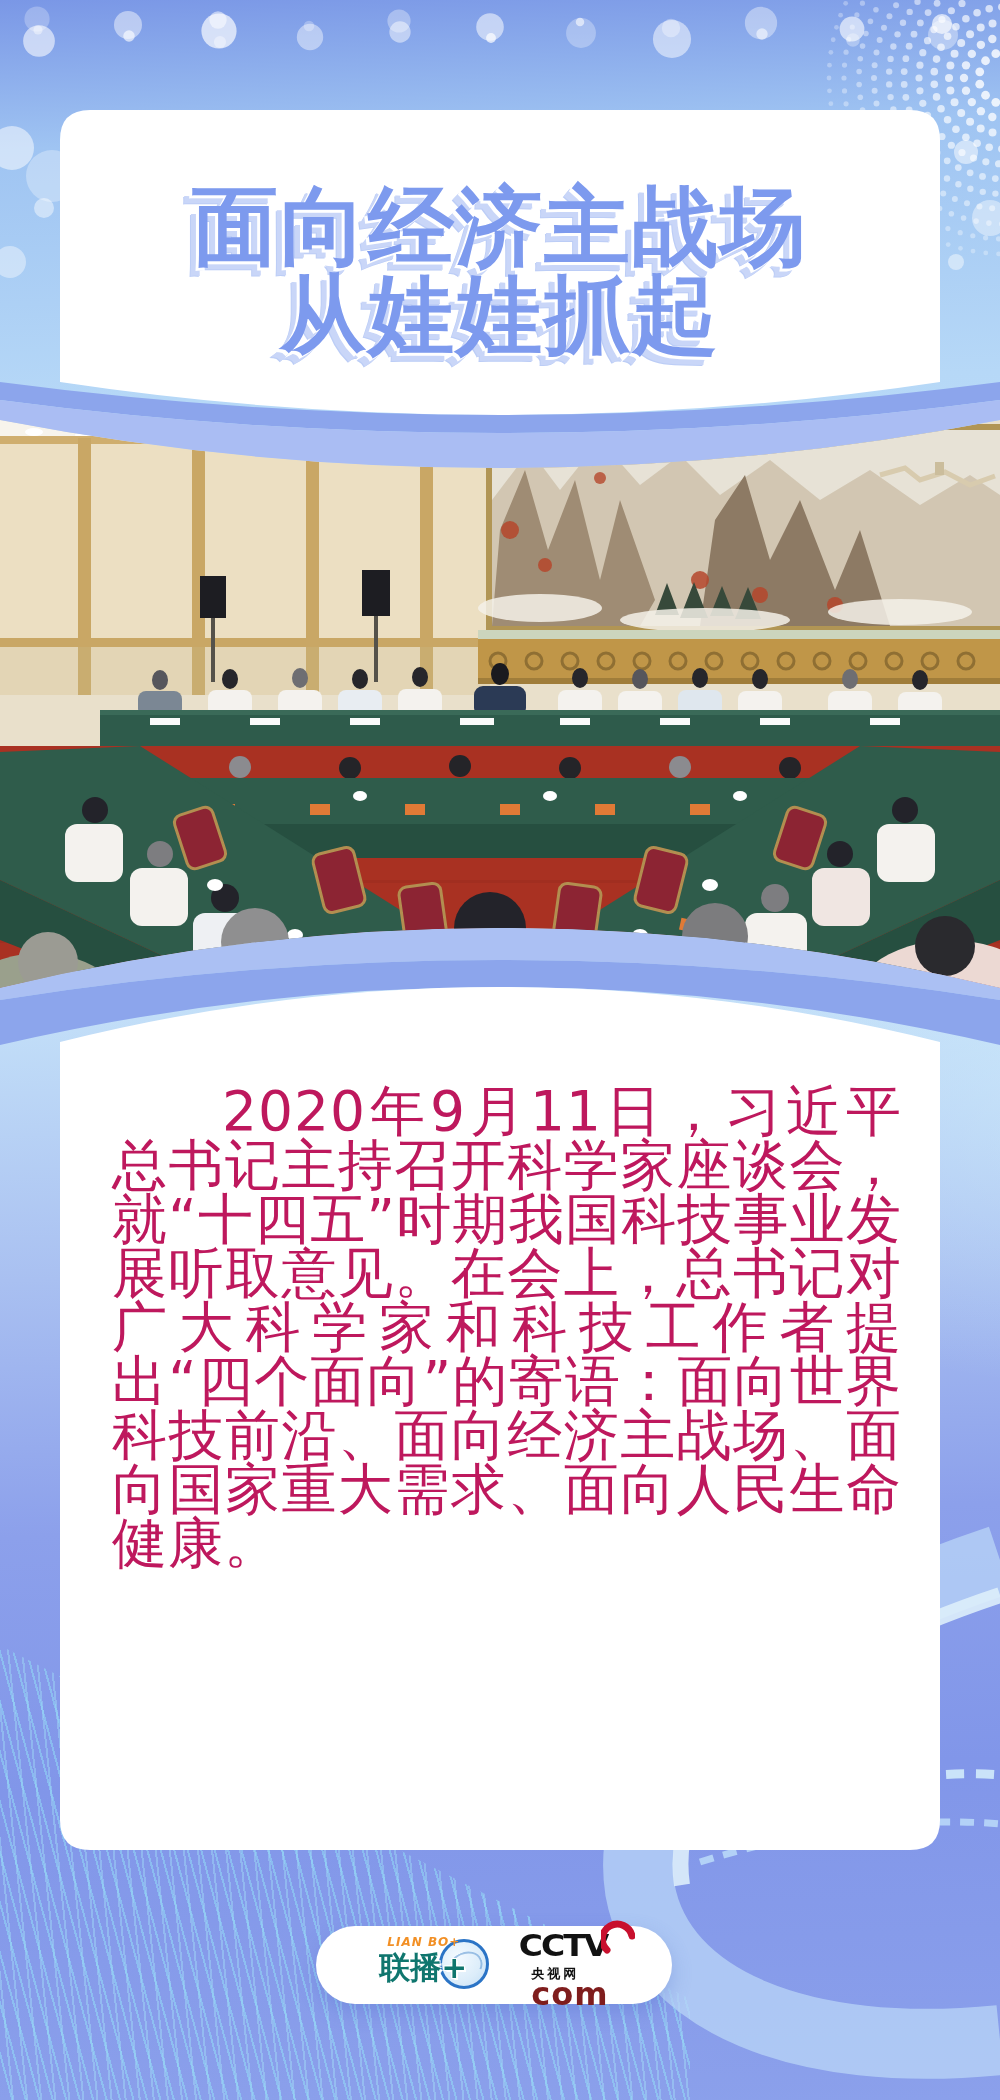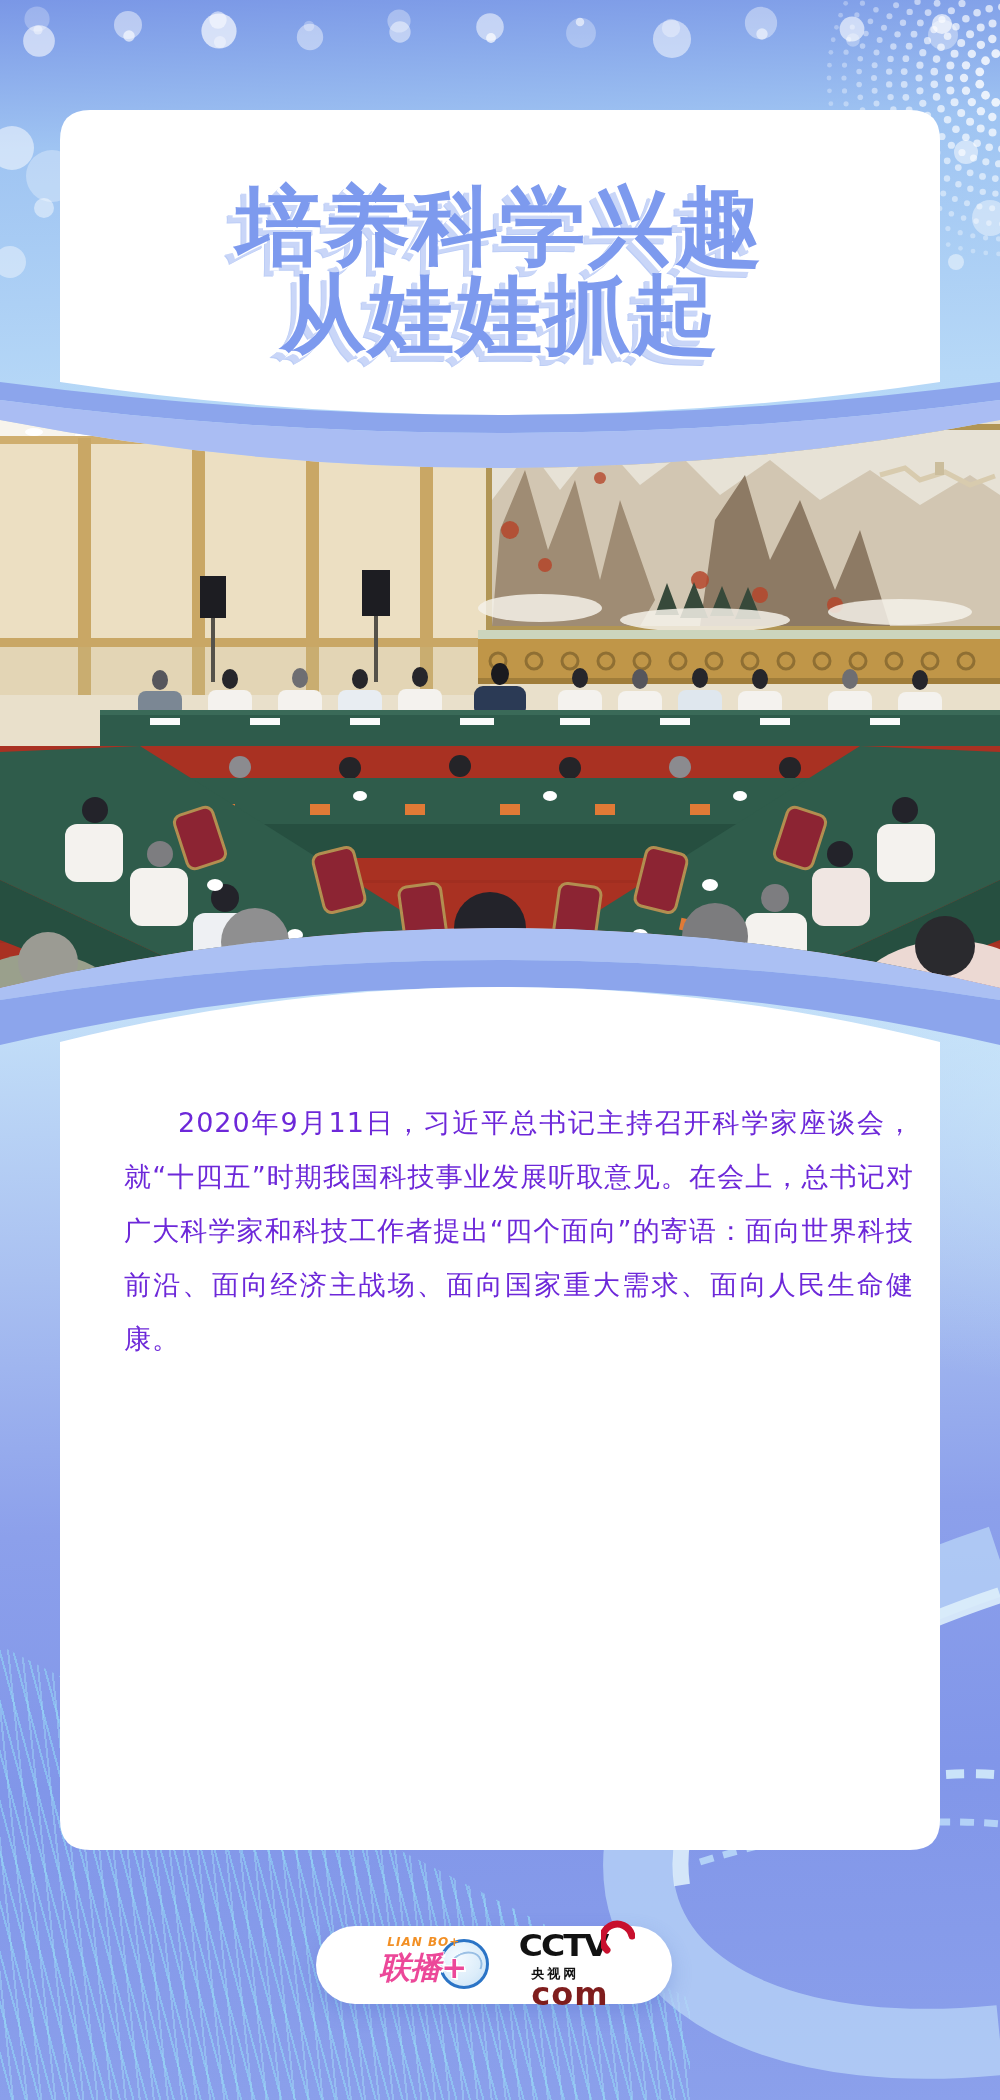--- a/index.html
+++ b/index.html
@@ -34,22 +34,22 @@
   }
   .title.l1{padding-top:72px;}
   
   .hero{position:absolute;left:0;top:380px;}
   
   .text-card{
     position:absolute;left:60px;top:920px;width:880px;height:930px;background:#ffffff;
     clip-path:path("M0,122 Q440,12 880,122 L880,900 Q880,930 850,930 L30,930 Q0,930 0,900 Z");
   }
   .article{
-    margin:16px;padding:160px 42px 0 48px;width:790px;
-    font-size:27px;line-height:54px;letter-spacing:1px;color:#6d28d9;
+    margin:4px;padding:160px 42px 0 48px;width:790px;
+    font-size:55px;line-height:54px;letter-spacing:1px;color:#be185d;
     text-align:justify;
   }
   .article p{margin:0;text-indent:2em;}
   
   .footer-pill{
     position:absolute;left:316px;top:1926px;width:356px;height:78px;background:#ffffff;
     border-radius:40px;display:flex;align-items:center;justify-content:center;gap:26px;
     box-shadow:0 8px 20px rgba(80,110,200,.30);
   }
   .lianbo{position:relative;width:112px;height:60px;}
@@ -60,22 +60,22 @@
   }
   .lianbo .globe::before{
     content:"";position:absolute;left:7px;top:10px;width:30px;height:24px;border-radius:50%;
     border:2px solid rgba(60,130,200,.45);border-left-color:transparent;border-bottom-color:transparent;transform:rotate(-25deg);
   }
   .lianbo .en{
     position:absolute;left:8px;top:0;font-size:12px;font-weight:bold;font-style:italic;
     color:#f29026;letter-spacing:1px;white-space:nowrap;
   }
   .lianbo .cn{
-    position:absolute;left:0px;top:12px;font-size:31px;font-weight:900;font-style:italic;
-    color:#ec4899;white-space:nowrap;letter-spacing:0;
+    position:absolute;left:0px;top:12px;font-size:31px;font-weight:900;
+    color:#0f766e;white-space:nowrap;letter-spacing:0;
     text-shadow:-1px -1px 0 #fff,1px -1px 0 #fff,-1px 1px 0 #fff,2px 2px 0 #ffffff;
   }
   .cctv{position:relative;display:flex;align-items:center;flex-direction:column;}
   .cctv .word{
     font-size:33px;font-weight:900;letter-spacing:-2px;color:#121212;
     transform:scaleY(.92);white-space:nowrap;
   }
   .cctv .swoosh{position:absolute;left:84px;top:-12px;}
   .cctv .right{display:flex;flex-direction:column;align-items:flex-start;margin-left:14px;text-align:right;}
   .cctv .cn{font-size:13px;font-weight:bold;color:#121212;letter-spacing:3px;white-space:nowrap;}
@@ -327,21 +327,21 @@
   <div class="mesh"></div>
 
   <svg class="bottom-deco" width="1000" height="600" viewBox="0 0 1000 600">
     <path d="M1000,60 C760,140 620,260 640,390 C660,500 800,560 1000,540" fill="none" stroke="#b9d6f7" stroke-width="70" opacity="0.75"></path>
     <path d="M1000,95 C790,165 665,270 682,385" fill="none" stroke="#ddeefb" stroke-width="16" opacity="0.9"></path>
     <path d="M770,310 C860,280 940,270 1000,275" fill="none" stroke="#d2ebfb" stroke-width="9" stroke-dasharray="18 12" opacity="0.9"></path>
     <path d="M700,362 C810,327 920,317 1000,324" fill="none" stroke="#bfe0fa" stroke-width="7" stroke-dasharray="14 10" opacity="0.8"></path>
   </svg>
 
   <div class="header-card">
-    <h1 class="title l1">培养科学兴趣</h1>
+    <h1 class="title l1">面向经济主战场</h1>
     <h1 class="title l2">从娃娃抓起</h1>
   </div>
 
   <svg class="hero" width="1000" height="680" viewBox="0 0 1000 680">
     <defs>
       <clipPath id="photoClip">
         <path d="M0,40 Q500,136 1000,40 L1000,608 Q500,488 0,608 Z"></path>
       </clipPath>
     </defs>
 

